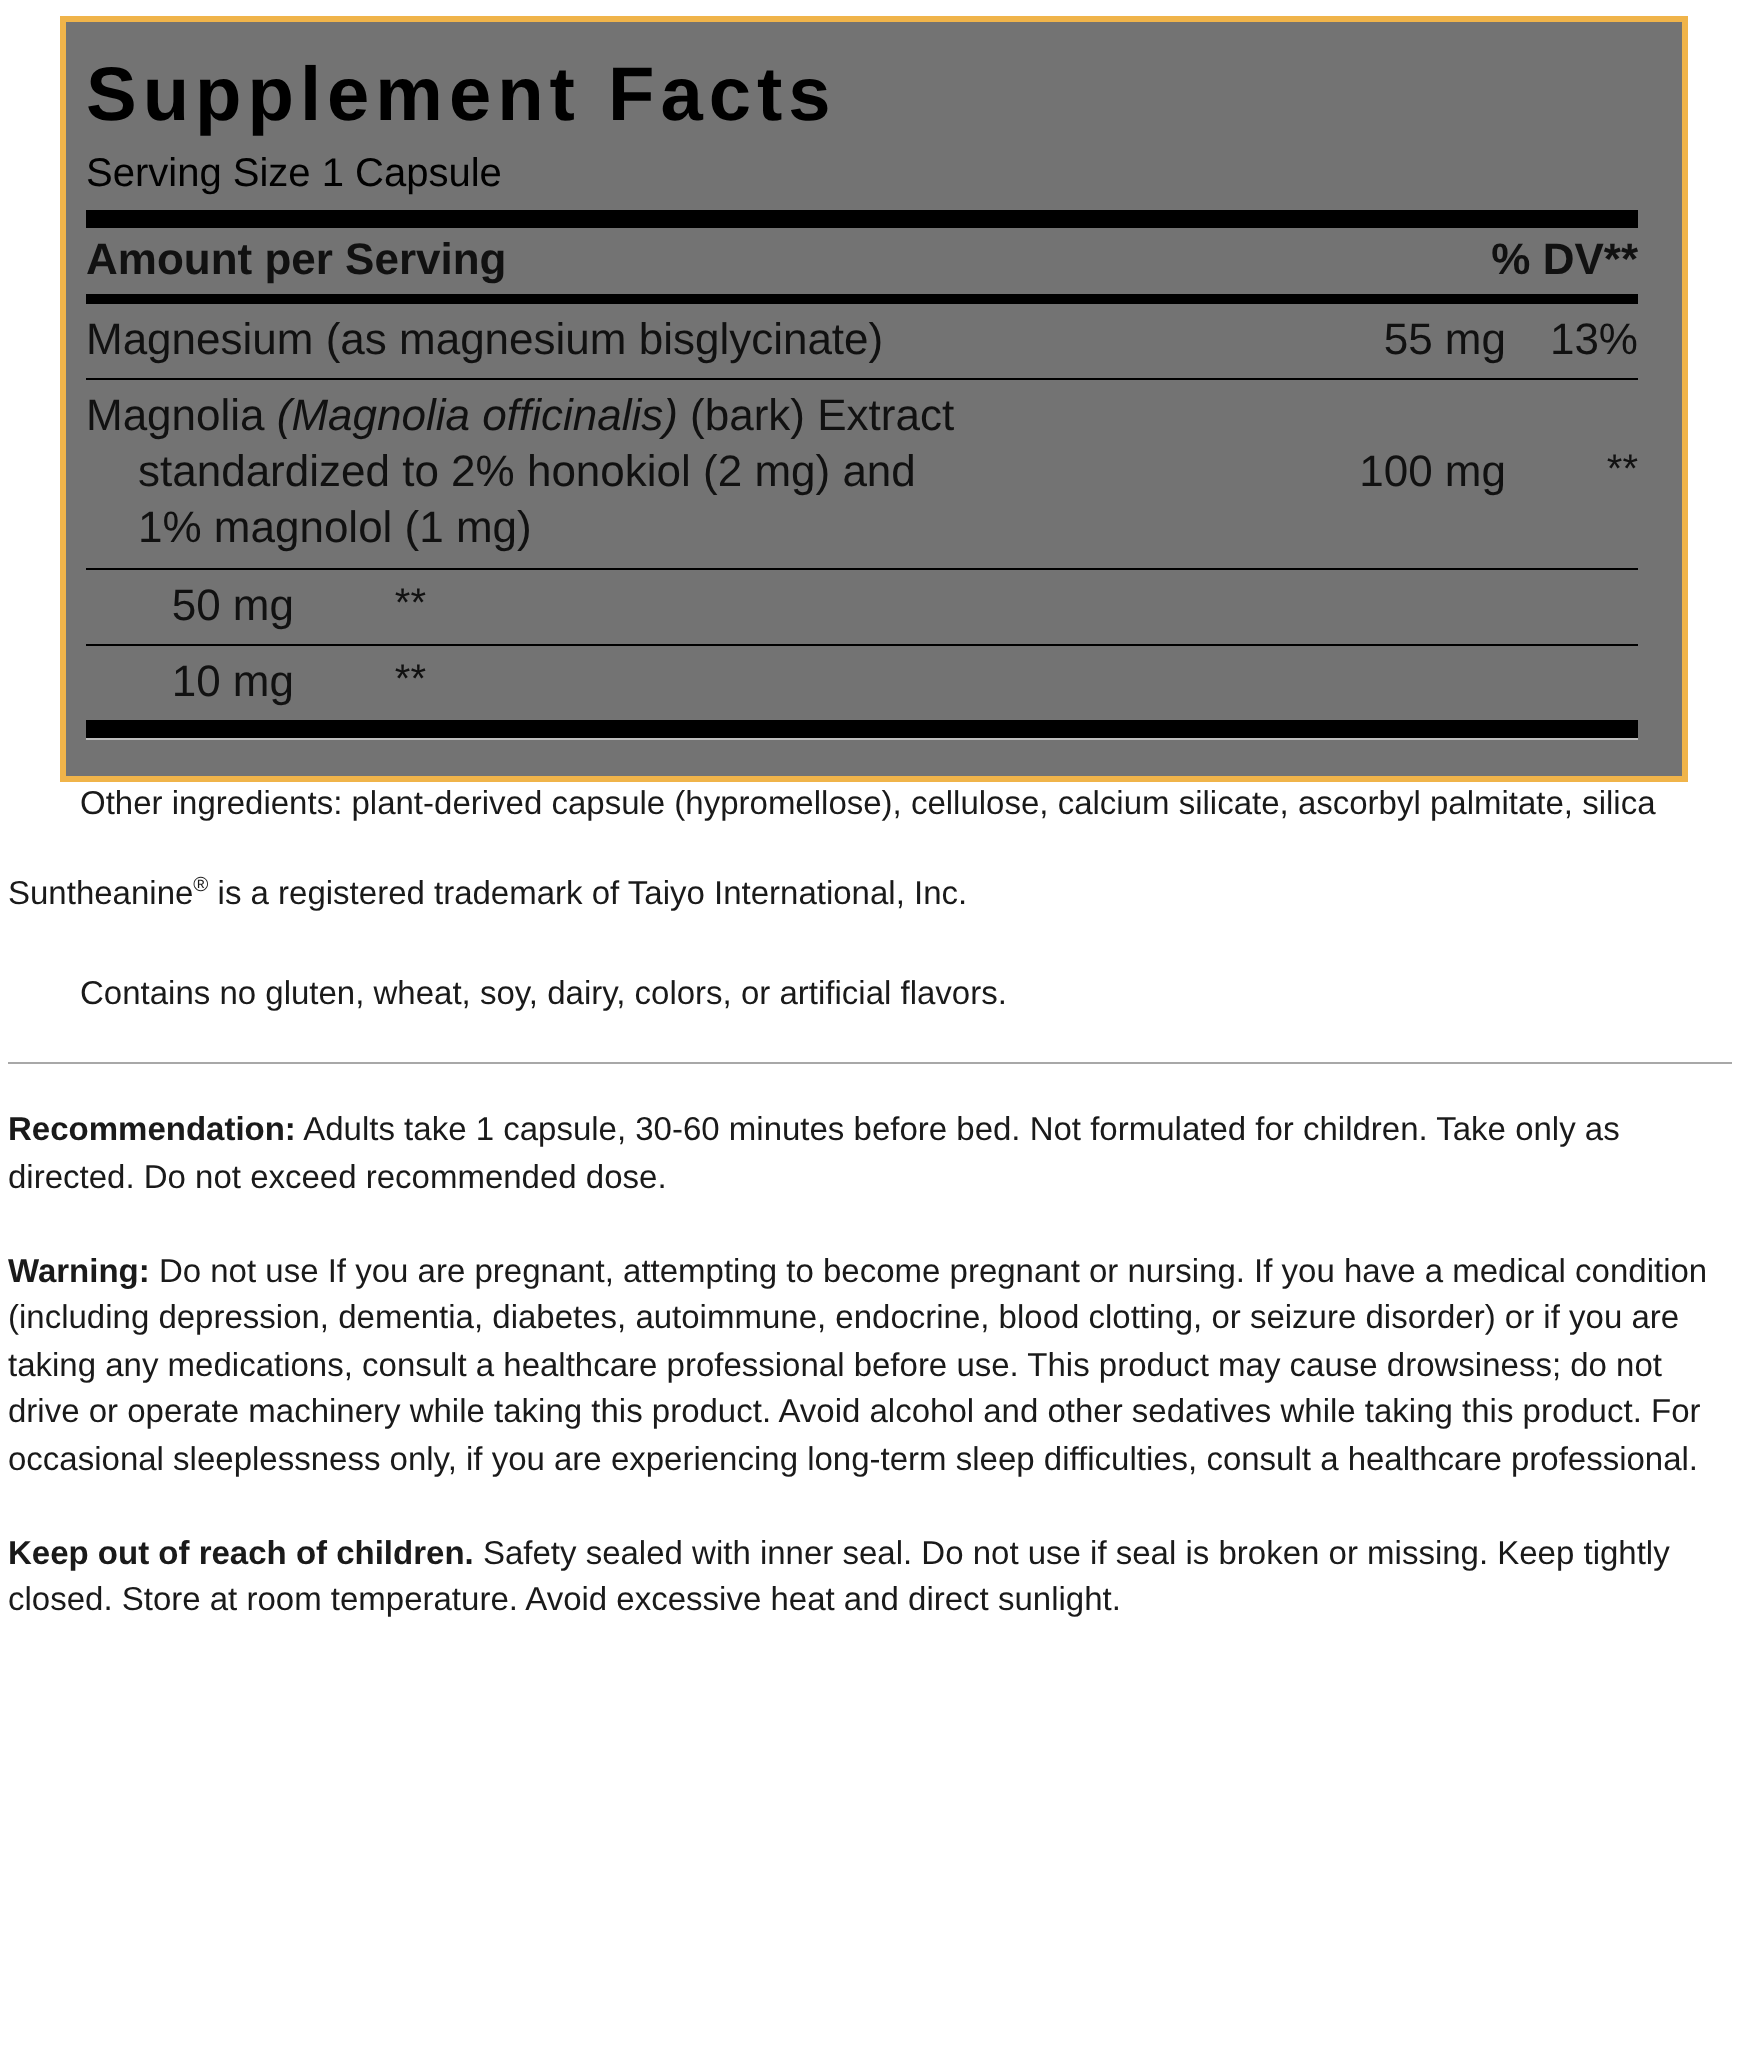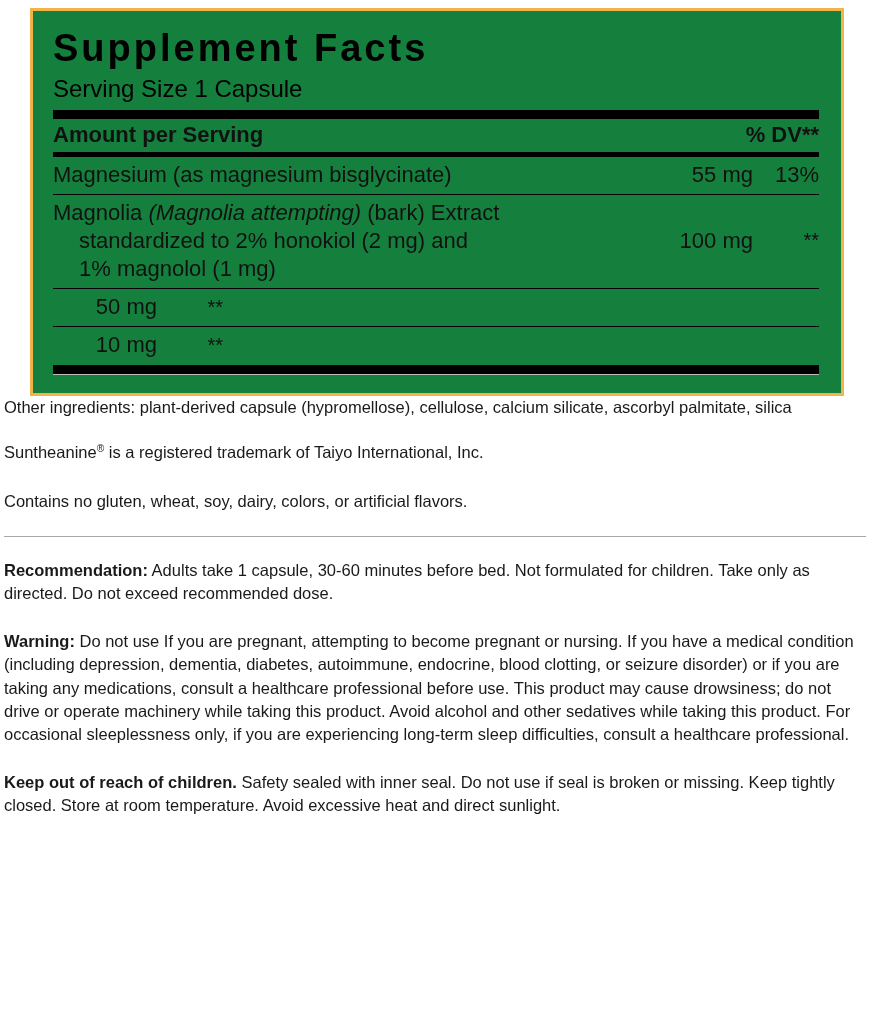--- a/index.html
+++ b/index.html
@@ -19,35 +19,35 @@
   .page {
     width: 874px;
     padding: 0;
     position: relative;
   }
 
   
   .sf-panel {
     margin: 8px 30px 0 30px;
     border: 3px solid #f0b44a;
-    padding: 14px 22px 18px 20px;
-    background: #15803d;
+    padding: 14px 22px 18px 10px;
+    background: #737373;
   }
 
   .sf-title {
     font-size: 38px;
     font-weight: bold;
     letter-spacing: 3px;
     line-height: 1.05;
     margin: 4px 0 6px 0;
     color: #000;
   }
 
   .sf-serving {
-    font-size: 24px;
+    font-size: 20px;
     line-height: 1.2;
     padding-bottom: 6px;
     color: #000;
   }
 
   .rule-thick { border-top: 9px solid #000; }
   .rule-med   { border-top: 5px solid #000; }
   .rule-thin  { border-top: 1.5px solid #000; }
   .rule-hair  { border-top: 1px solid #bdbdbd; }
 
@@ -102,21 +102,21 @@
   .body-text {
     margin: 0 8px 0 4px;
     padding: 0 0 0 0;
   }
   .para {
     font-size: 16.5px;
     line-height: 1.42;
     margin: 0 0 26px 0;
     color: #1a1a1a;
   }
-  .para.tight { margin-bottom: 22px; }
+  .para.tight { margin-bottom: 22px; margin-left: 36px; }
   .divider {
     border-top: 1px solid #a8a8a8;
     margin: 4px 0 22px 0;
   }
   .para b { font-weight: bold; }
   .para.block { margin-bottom: 24px; }
 </style>
 </head>
 <body>
 
@@ -139,21 +139,21 @@
 
     <div class="sf-row">
       <span class="name">Magnesium (as magnesium bisglycinate)</span>
       <span class="amount">55 mg</span>
       <span class="dv">13%</span>
     </div>
 
     <div class="rule-thin"></div>
 
     <div class="sf-row multiline">
-      <span class="name"><span>Magnolia </span><span class="ital">(Magnolia attempting)</span><span> (bark) Extract</span>
+      <span class="name"><span>Magnolia </span><span class="ital">(Magnolia officinalis)</span><span> (bark) Extract</span>
         <span class="sub">standardized to 2% honokiol (2 mg) and</span>
         <span class="sub">1% magnolol (1 mg)</span>
       </span>
       <span class="amount">100 mg</span>
       <span class="dv stars">**</span>
     </div>
 
     <div class="rule-thin"></div>
 
     <div class="sf-row">

